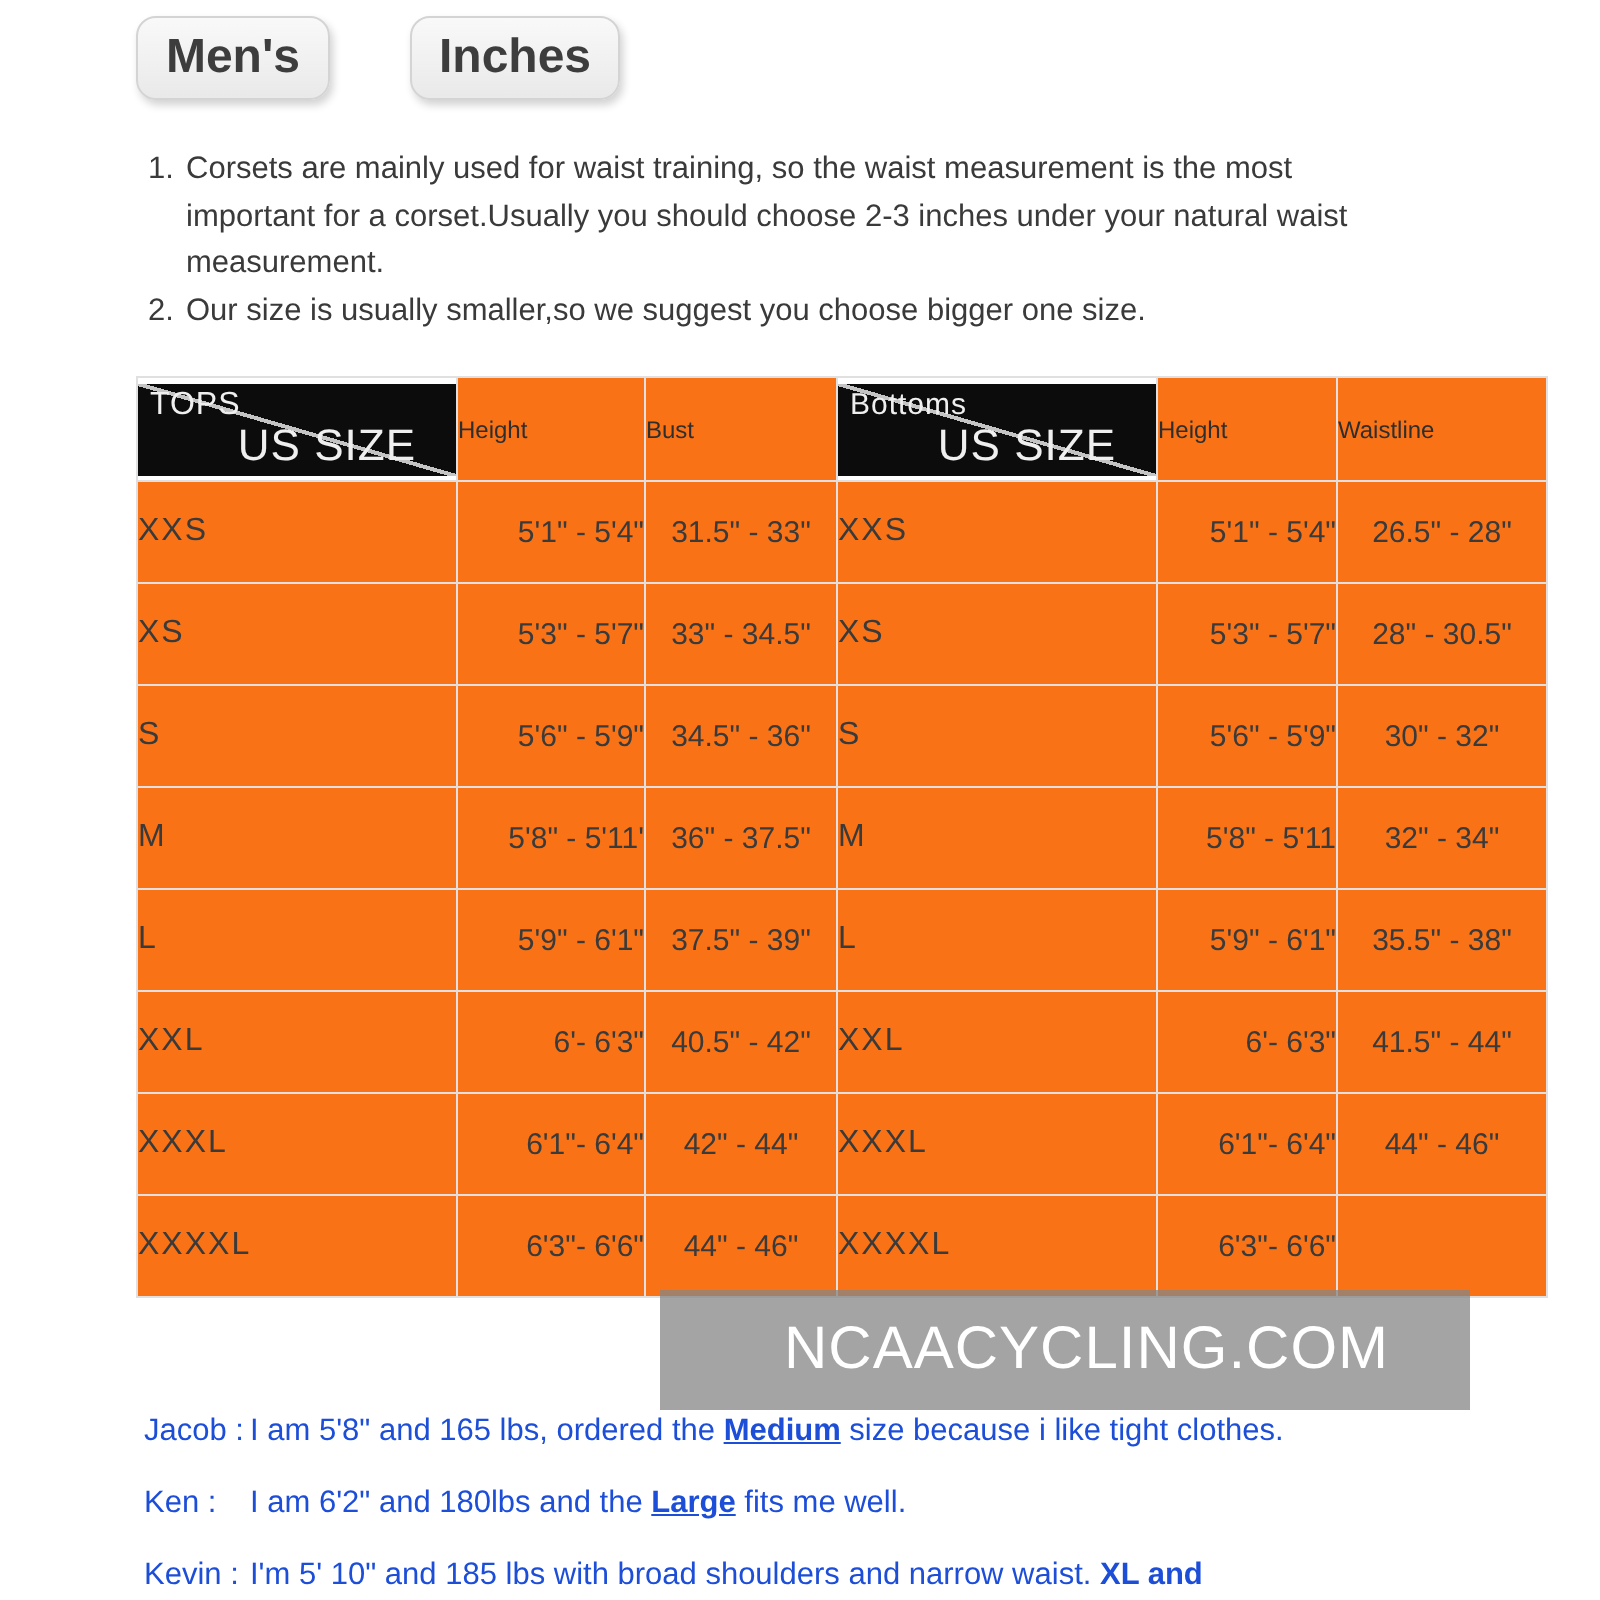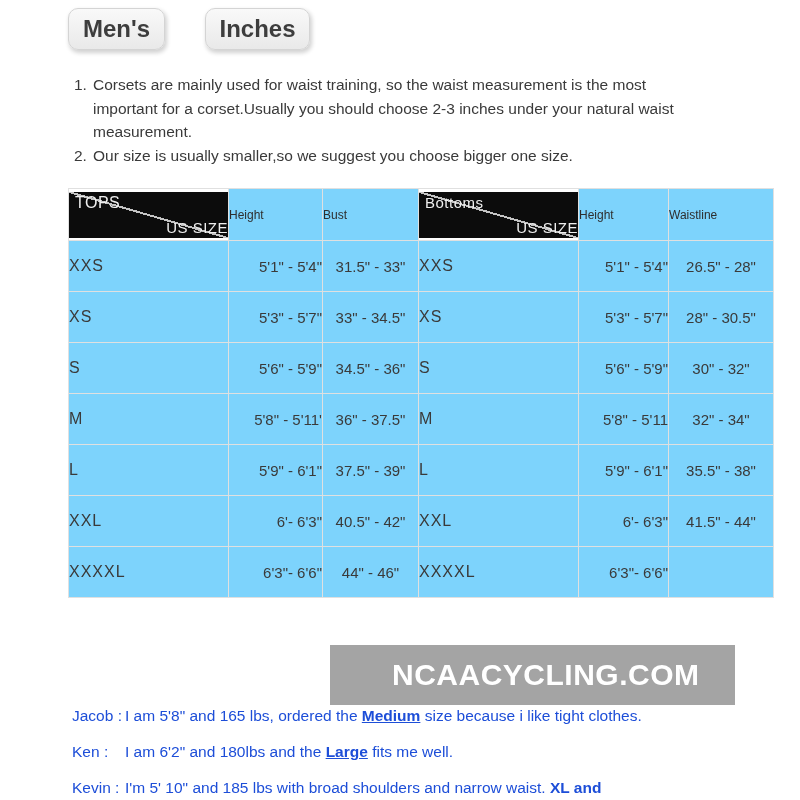--- a/index.html
+++ b/index.html
@@ -18,44 +18,44 @@
   #btn-mens{left:68px;width:95px}
   #btn-inches{left:205px;width:103px}
 
   
   .notes{position:absolute;left:74px;top:73px;width:602px;font-size:15.5px;line-height:23.5px;color:#3a3a3a}
   .note{display:flex}
   .note .num{width:19px;flex:none}
   .note .ntext{flex:1}
 
   
-  table.size-table{position:absolute;left:68px;top:188px;border-collapse:collapse;table-layout:fixed;background:#7dd3fc}
+  table.size-table{position:absolute;left:68px;top:188px;border-collapse:collapse;table-layout:fixed;background:#f97316}
   table.size-table th,table.size-table td{border:1px solid #e0e0e0;padding:0;overflow:hidden}
   table.size-table thead tr{height:52px}
   table.size-table tbody tr{height:51px}
   th.corner{padding:2px;background:#fff}
   .corner-inner{
     position:relative;height:46px;width:100%;
     background:linear-gradient(to right top,#0c0c0c calc(50% - 1px),#c4c4c4 calc(50% - 1px),#c4c4c4 calc(50% + 1px),#0c0c0c calc(50% + 1px));
     color:#efefef;font-weight:normal;
   }
   .corner-top{position:absolute;top:2px;left:6px;font-size:16px;letter-spacing:.5px}
-  .corner-bottom{position:absolute;bottom:2px;right:0;font-size:15px;letter-spacing:.5px}
+  .corner-bottom{position:absolute;bottom:2px;right:20px;font-size:22px;letter-spacing:.5px}
   th.colhead{font-size:12px;font-weight:normal;color:#2e2e2e;text-align:left}
   td.size{font-size:16px;letter-spacing:1px;color:#3a3a3a}
   td.height{text-align:right;padding-right:6px;font-size:15px;color:#3a3a3a}
   td.measure{text-align:center;font-size:15px;color:#3a3a3a}
 
   
   .watermark{
     position:absolute;left:330px;top:645px;width:405px;height:60px;
     background:rgba(134,134,134,.75);z-index:5;
   }
   .watermark span{
-    display:block;padding-left:62px;line-height:60px;font-size:30px;font-weight:bold;
+    display:block;padding-left:62px;line-height:60px;font-size:30px;font-weight:normal;
     color:#ffffff;letter-spacing:.5px;white-space:nowrap;
   }
 
   
   .trow{position:absolute;left:72px;width:726px;display:flex;font-size:15.5px;color:#1d4ed8}
   .trow .tname{width:53px;flex:none}
   .trow .tbody-text{flex:1;white-space:nowrap}
   #t0{top:707px}#t1{top:743px}#t2{top:779px}
   b.u{text-decoration:underline}
 </style>
@@ -148,20 +148,28 @@
       </tr>
       <tr>
         <td class="size">XXL</td>
         <td class="height">6'- 6'3"</td>
         <td class="measure">40.5" - 42"</td>
         <td class="size">XXL</td>
         <td class="height">6'- 6'3"</td>
         <td class="measure">41.5" - 44"</td>
       </tr>
       <tr>
+        <td class="size">XXXL</td>
+        <td class="height">6'1"- 6'4"</td>
+        <td class="measure">42" - 44"</td>
+        <td class="size">XXXL</td>
+        <td class="height">6'1"- 6'4"</td>
+        <td class="measure">44" - 46"</td>
+      </tr>
+      <tr>
         <td class="size">XXXXL</td>
         <td class="height">6'3"- 6'6"</td>
         <td class="measure">44" - 46"</td>
         <td class="size">XXXXL</td>
         <td class="height">6'3"- 6'6"</td>
         <td class="measure"></td>
       </tr>
     </tbody>
 </table>
 

